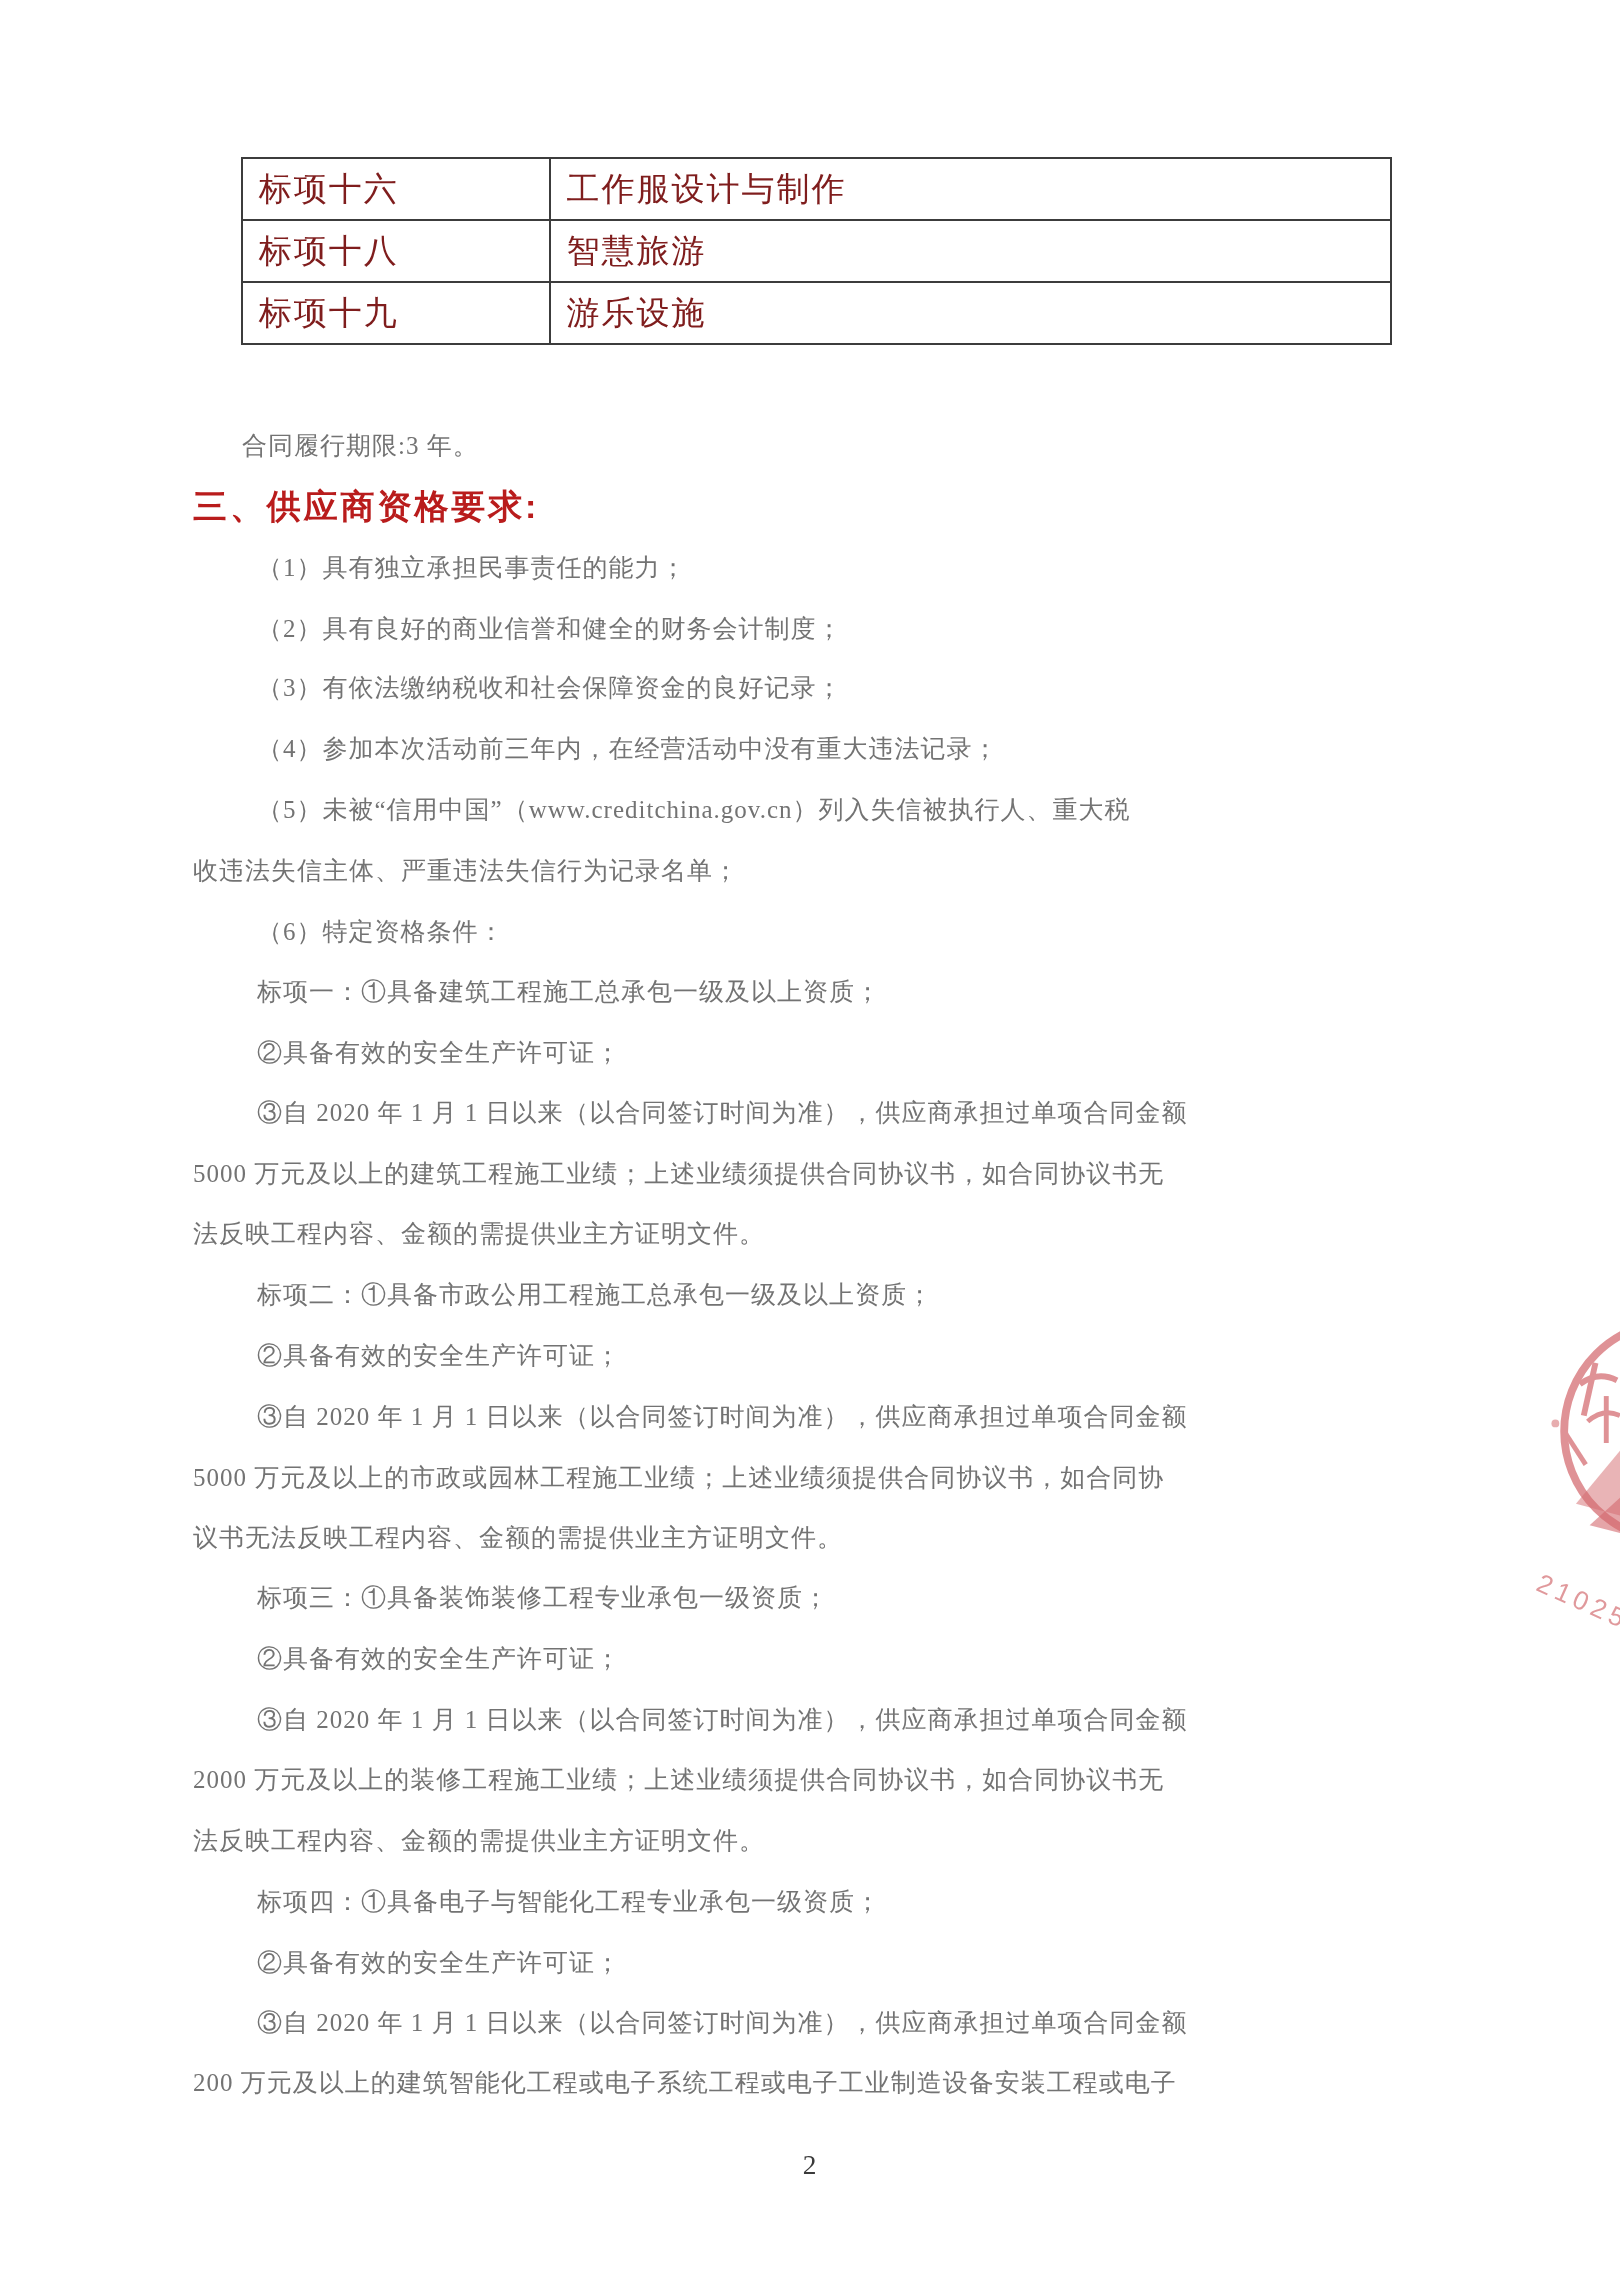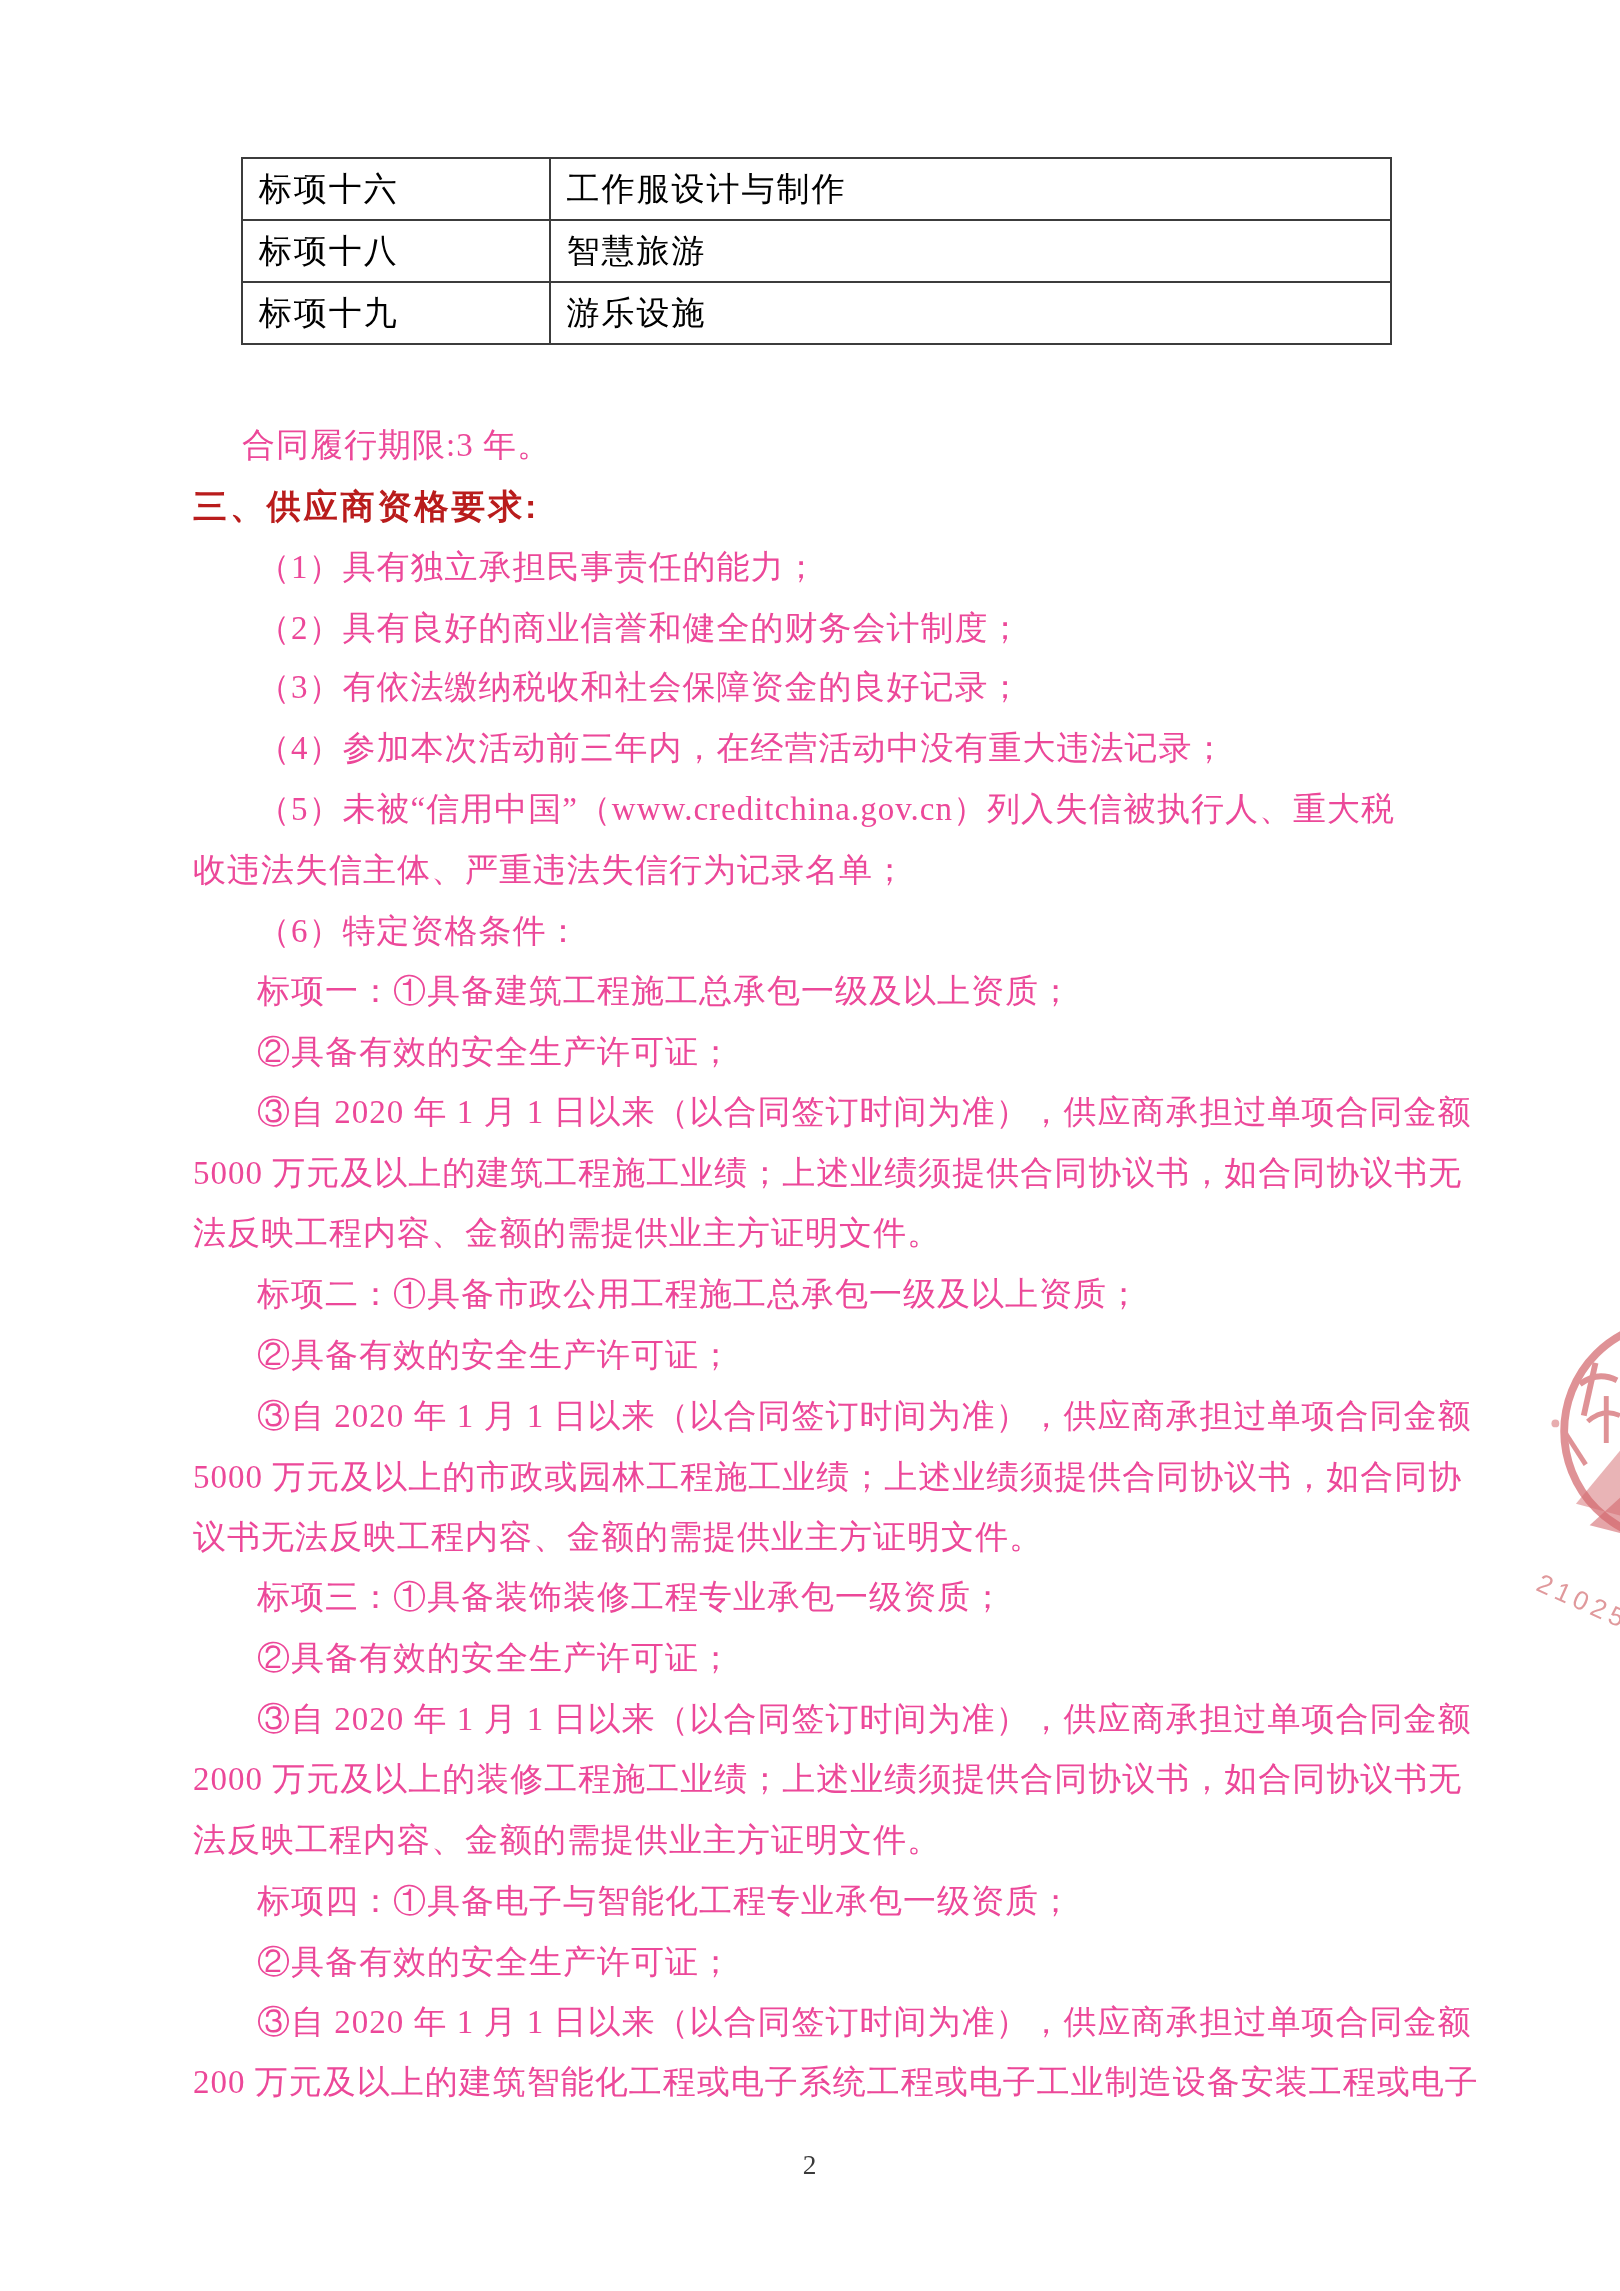--- a/index.html
+++ b/index.html
@@ -9,27 +9,27 @@
     overflow:hidden;
   }
   .page{position:absolute;inset:0;background:#fff;}
   
   .lots-table{
     position:absolute;left:241px;top:157px;width:1151px;
     border-collapse:collapse;table-layout:fixed;
   }
   .lots-table td{
     border:2px solid #3c3c3c;height:60px;font-size:33px;
-    padding:0 0 0 15.7px;letter-spacing:2px;vertical-align:middle;color:#000000;
+    padding:0 0 0 15.7px;letter-spacing:2px;vertical-align:middle;color:#7f1d1d;
   }
   .lots-table td.c1{width:290px;}
   
   .line{
-    position:absolute;left:257px;font-size:33px;line-height:41px;
-    letter-spacing:1px;white-space:pre;color:#ec4899;
+    position:absolute;left:257px;font-size:25px;line-height:41px;
+    letter-spacing:1px;white-space:pre;color:#737373;
   }
   .line.flush{left:193px;text-align:center;}
   .line.heading{
     left:193px;font-weight:bold;font-size:34px;letter-spacing:2.9px;
     font-family:"Liberation Sans","DejaVu Sans",sans-serif;color:#b91c1c;
   }
   .line.contract{left:242px;}
   .page-number{
     position:absolute;left:0;right:0;top:2150px;text-align:center;
     font-size:27.4px;color:#3a3a3a;letter-spacing:1px;

